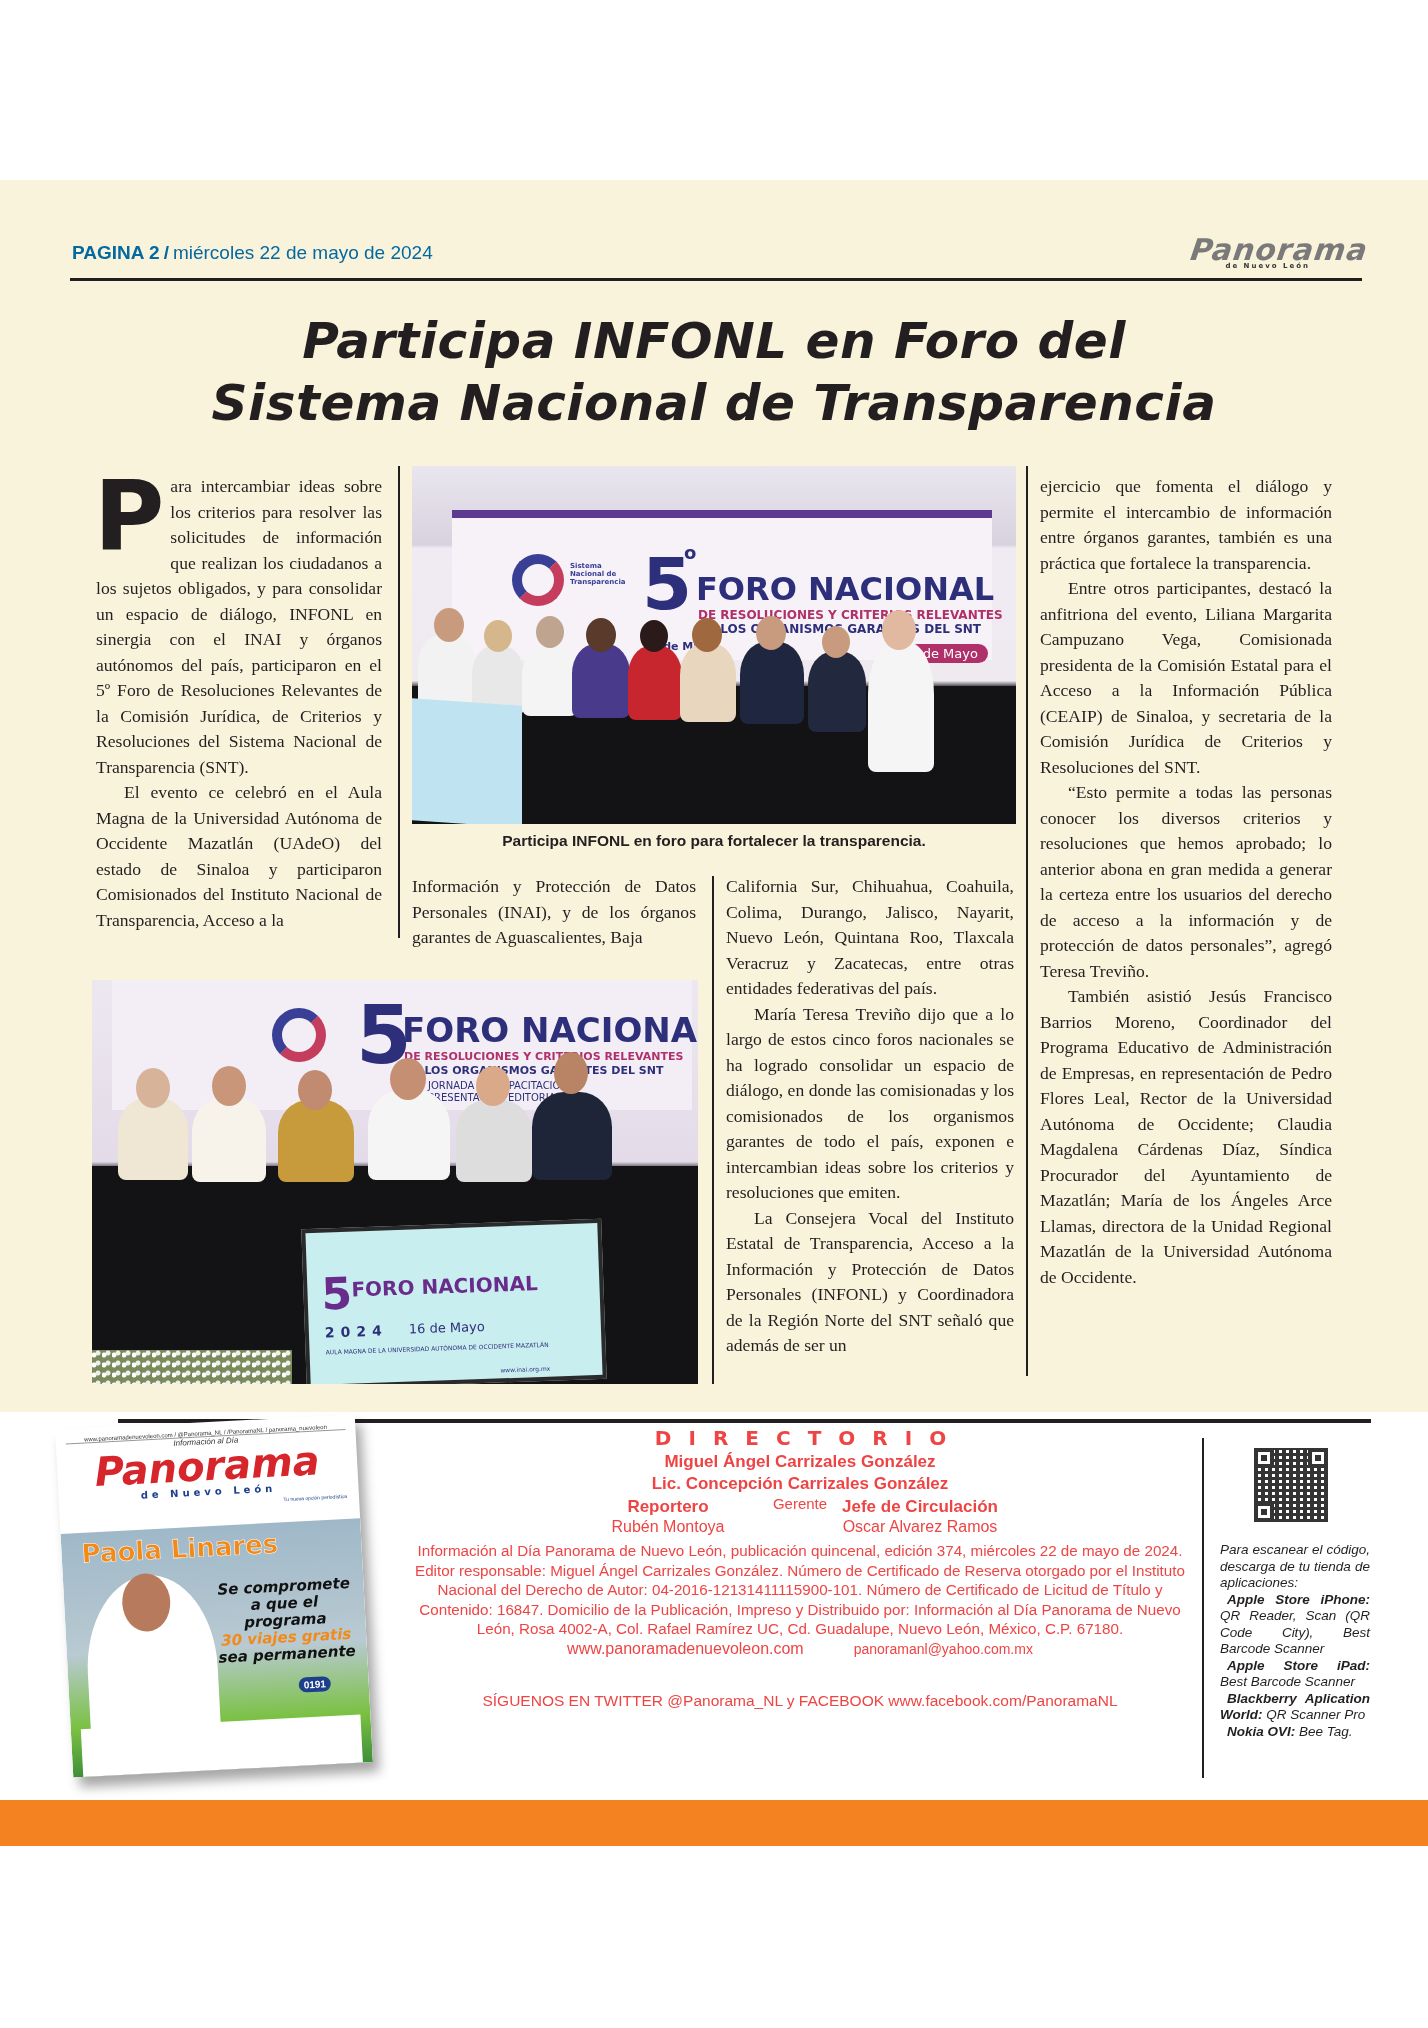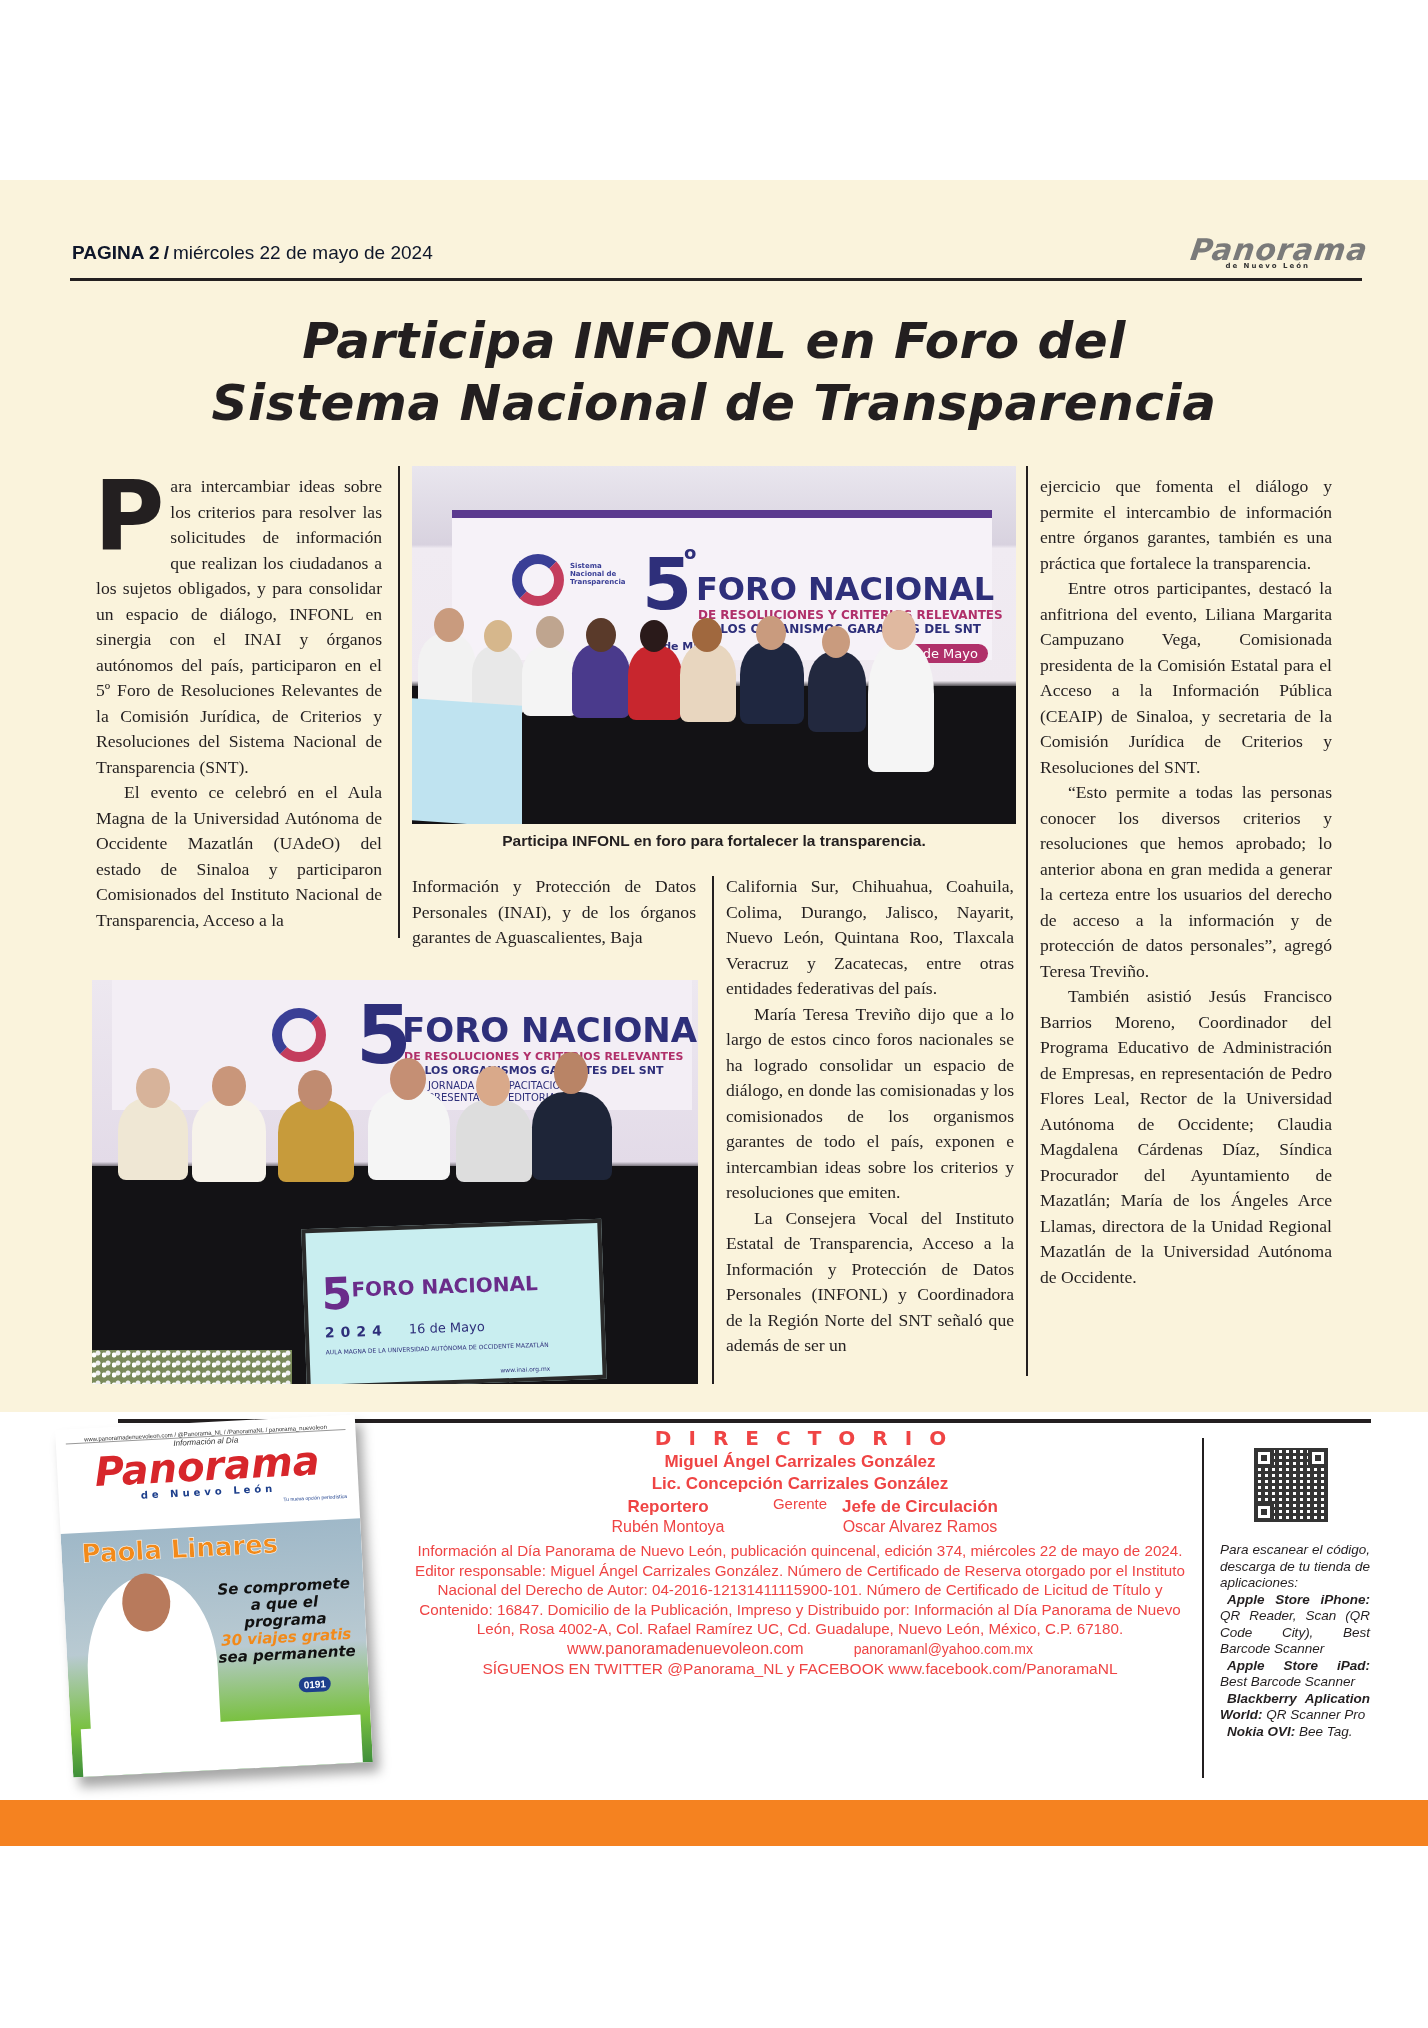--- a/index.html
+++ b/index.html
@@ -2,21 +2,21 @@
 <html><head>
 <meta charset="utf-8">
 <style>
   * { box-sizing: border-box; margin: 0; padding: 0; }
   html, body { width: 1428px; height: 2028px; background: #ffffff; overflow: hidden; }
   body { position: relative; font-family: "Liberation Serif", serif; color: #231f20; }
 
   .cream { position: absolute; left: 0; top: 180px; width: 1428px; height: 1232px; background: #faf3dc; }
 
   
-  .pagehead { position: absolute; left: 72px; top: 242px; font-family: "Liberation Sans", sans-serif; font-size: 19px; color: #0f172a; }
+  .pagehead { position: absolute; left: 72px; top: 242px; font-family: "Liberation Sans", sans-serif; font-size: 19px; color: #0369a1; }
   .pagehead .pg { font-weight: bold; }
   .pagehead .sep { font-weight: bold; margin: 0 4px; }
   .logo-top { position: absolute; left: 1168px; top: 236px; width: 200px; text-align: right; }
   .logo-top .word { font-family: "DejaVu Sans", sans-serif; font-weight: bold; font-style: italic; font-size: 30px; color: #7a7a7a; letter-spacing: 1px; line-height: 28px; transform: skewX(-8deg); display: inline-block; }
   .logo-top .sub { font-family: "DejaVu Sans", sans-serif; font-size: 7px; font-weight: bold; color: #333; letter-spacing: 2px; margin-right: 58px; margin-top: -2px; }
   .rule-top { position: absolute; left: 70px; top: 278px; width: 1292px; height: 3px; background: #231f20; }
 
   
   .title { position: absolute; left: 100px; top: 310px; width: 1228px; text-align: center; font-family: "DejaVu Sans", sans-serif; font-weight: bold; font-style: italic; font-size: 50px; line-height: 62px; color: #231f20; letter-spacing: 0.5px; }
 
@@ -75,21 +75,21 @@
   .dir .duo .l { position: absolute; left: 168px; top: 0; width: 200px; text-align: center; }
   .dir .duo .r { position: absolute; left: 420px; top: 0; width: 200px; text-align: center; }
   .dir .duo .h { font-weight: bold; font-size: 17px; line-height: 20px; }
   .dir .duo .v { font-size: 16px; line-height: 20px; }
   .dir .legal { font-size: 15.2px; line-height: 19.5px; margin-top: 2px; }
   .dir .contact { margin-top: 14px; font-size: 17px; line-height: 22px; }
   .dir .contact .b { font-weight: bold; }
   .dir .contact .sp { display: inline-block; width: 70px; }
   .dir .web { font-size: 16px; line-height: 20px; }
   .dir .web .email { font-size: 14px; margin-left: 50px; }
-  .dir .social { font-size: 15.5px; line-height: 20px; }
+  .dir .social { font-size: 15.5px; line-height: 20px; margin-top: 32px; }
 
   .vrule-dir { position: absolute; left: 1202px; top: 1438px; width: 2px; height: 340px; background: #231f20; }
   .qr { position: absolute; left: 1254px; top: 1448px; width: 74px; height: 74px; background:
       repeating-linear-gradient(90deg, #111 0 4px, transparent 4px 7px),
       repeating-linear-gradient(0deg, #111 0 3px, #fff 3px 6px);
       opacity: 0.85; }
   .qr .f { position: absolute; width: 20px; height: 20px; border: 4px solid #111; background: #fff; }
   .qr .f::after { content: ""; position: absolute; left: 3px; top: 3px; width: 6px; height: 6px; background: #111; }
   .qrtext { position: absolute; left: 1220px; top: 1542px; width: 150px; font-family: "Liberation Sans", sans-serif; font-size: 13.5px; line-height: 16.5px; font-style: italic; text-align: justify; color: #231f20; }
   .qrtext b { font-weight: bold; margin-left: 7px; }

